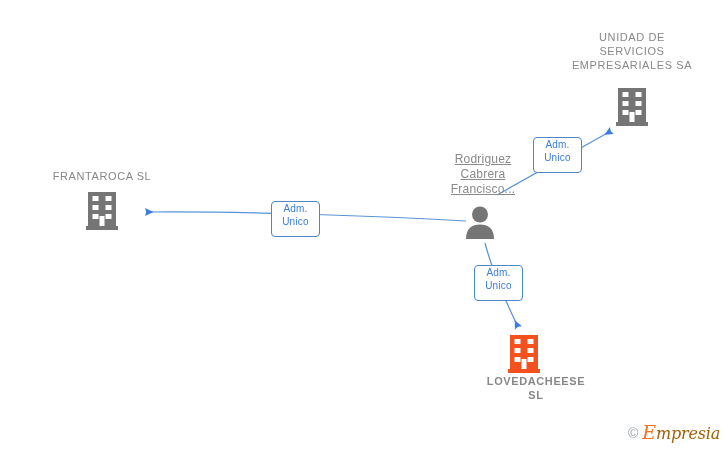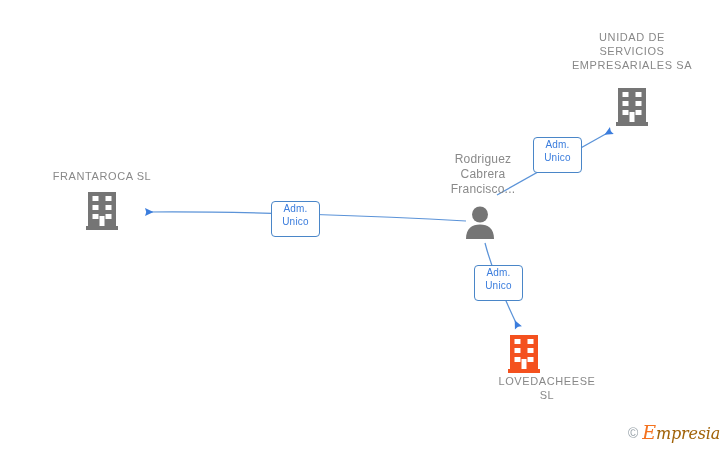--- a/index.html
+++ b/index.html
@@ -151,24 +151,24 @@
       <path d="M0,33 C0,22.5 6,18.5 14,18.5 C22,18.5 28,22.5 28,33 Z" fill="#757575"></path>
     </g>
   </svg>
 
   <div class="node-label" style="left:543px; top:30px; width:178px;">UNIDAD DE
 SERVICIOS
 EMPRESARIALES SA</div>
 
   <div class="node-label" style="left:22px; top:169px; width:160px;">FRANTAROCA SL</div>
 
-  <div class="node-label" style="left:467px; top:374px; width:160px;">LOVEDACHEESE
+  <div class="node-label" style="left:456px; top:374px; width:160px;font-weight:bold;">LOVEDACHEESE
 SL</div>
 
-  <div class="node-label person" style="left:426px; top:152px; width:114px;">Rodriguez
+  <div class="node-label person" style="left:426px; top:152px; width:114px;text-decoration:underline;">Rodriguez
 Cabrera
 Francisco...</div>
 
   <div class="rel-box" style="left:533px; top:137px; width:49px; height:36px;">
     <span>Adm.</span>
     <span>Unico</span>
   </div>
 
   <div class="rel-box" style="left:271px; top:201px; width:49px; height:36px;">
     <span>Adm.</span>

